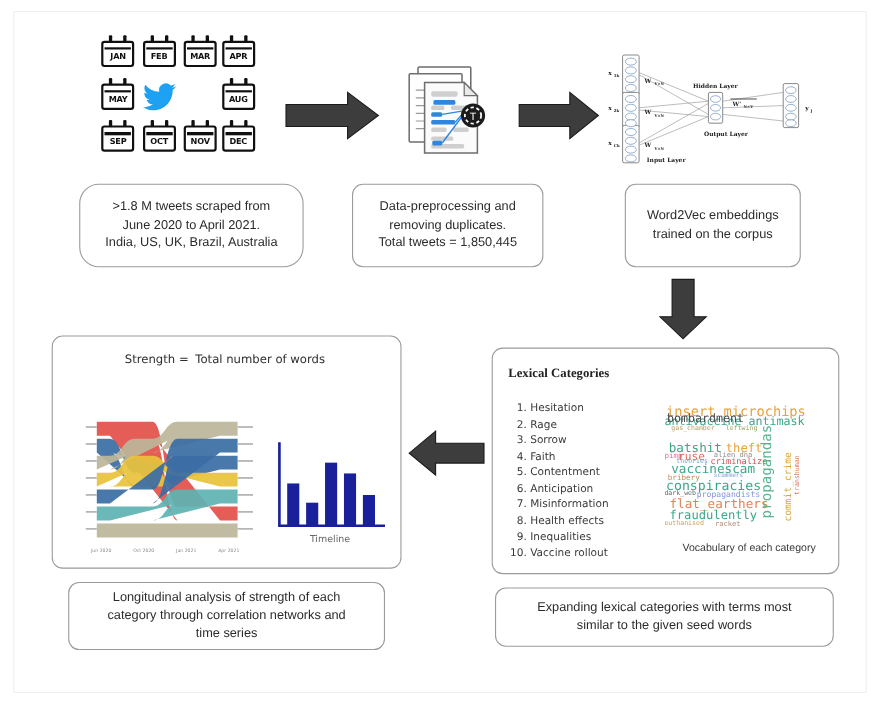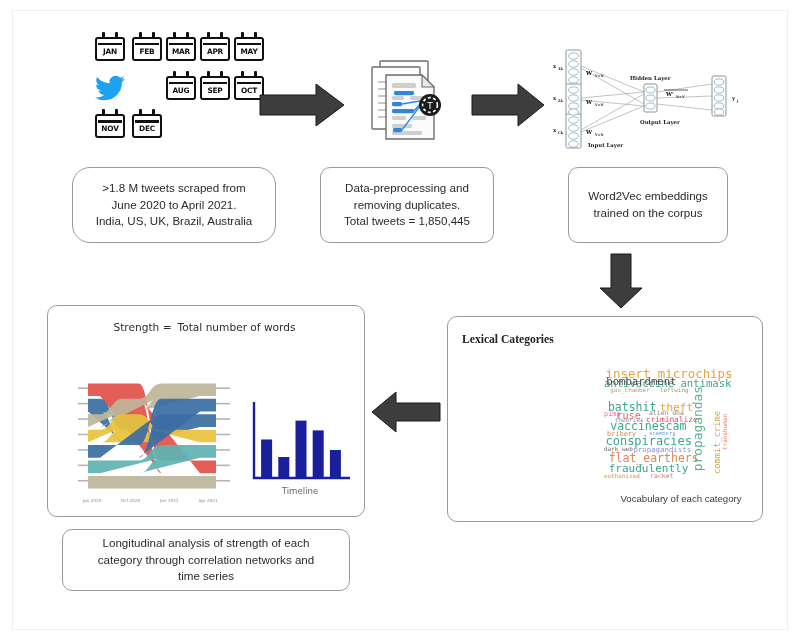--- a/index.html
+++ b/index.html
@@ -38,21 +38,21 @@
     padding: 6px 8px;
   }
   .rbox .txt { white-space: pre-line; }
 
   
   #cal-grid {
     position: absolute;
     left: 92px; top: 32px;
     width: 140px; height: 112px;
     display: grid;
-    grid-template-columns: repeat(5, 1fr);
+    grid-template-columns: repeat(4, 1fr);
     grid-template-rows: repeat(3, 1fr);
     gap: 4px 4px;
   }
   .cal {
     position: relative;
     width: 30px; height: 29px;
     margin: 0 auto;
   }
   .cal .body {
     position: absolute;
@@ -466,20 +466,32 @@
           <rect x="34.296" y="63" width="11.008" height="21" fill="#1a1f9c"></rect>
           <rect x="51.495999999999995" y="26.6" width="11.008" height="57.4" fill="#1a1f9c"></rect>
           <rect x="68.696" y="36.4" width="11.008" height="47.6" fill="#1a1f9c"></rect>
           <rect x="85.896" y="56" width="11.008" height="28" fill="#1a1f9c"></rect>
         </svg></div>
     <div id="bar-xlabel">Timeline</div>
   </div>
 
   <div id="lex-panel">
     <div id="lex-title">Lexical Categories</div>
+    <ol id="lex-list">
+        <li>Hesitation</li>
+        <li>Rage</li>
+        <li>Sorrow</li>
+        <li>Faith</li>
+        <li>Contentment</li>
+        <li>Anticipation</li>
+        <li>Misinformation</li>
+        <li>Health effects</li>
+        <li>Inequalities</li>
+        <li>Vaccine rollout</li>
+      </ol>
     <div id="wordcloud">
         <div class="wcw" style="left: 1.55102px; top: 1.26px; font-size: 12.42px; color: rgb(232, 163, 61);">insert microchips</div>
         <div class="wcw" style="left: 0px; top: 10.71px; font-size: 10.58px; color: rgb(58, 167, 138);">antivaccine antimask</div>
         <div class="wcw" style="left: 6.20408px; top: 19.53px; font-size: 5.98px; color: rgb(185, 160, 106);">gas_chamber</div>
         <div class="wcw" style="left: 55.8367px; top: 19.53px; font-size: 5.98px; color: rgb(154, 164, 95);">leftwing</div>
         <div class="wcw" style="left: 2.32653px; top: 9px; font-size: 10.58px; color: rgb(74, 74, 74);">bombardment</div>
         <div class="wcw" style="left: 3.87755px; top: 34.65px; font-size: 11.5px; color: rgb(58, 167, 138);">batshit</div>
         <div class="wcw" style="left: 55.8367px; top: 34.65px; font-size: 11.04px; color: rgb(232, 163, 61);">theft</div>
         <div class="wcw" style="left: 12.4082px; top: 44.1px; font-size: 10.12px; color: rgb(224, 107, 90);">ruse</div>
         <div class="wcw" style="left: 44.9796px; top: 42.84px; font-size: 6.44px; color: rgb(140, 140, 140);">alien dna</div>
@@ -502,13 +514,17 @@
       </div>
     <div id="wc-caption">Vocabulary of each category</div>
   </div>
 
   <div class="rbox" style="left:62px; top:529px; width:288px; height:62px;">
     <span class="txt">Longitudinal analysis of strength of each
 category through correlation networks and
 time series</span>
   </div>
 
+  <div class="rbox" style="left:450px; top:534px; width:308px; height:54px;">
+    <span class="txt">Expanding lexical categories with terms most
+similar to the given seed words</span>
+  </div>
 </div>
 
 </body></html>

